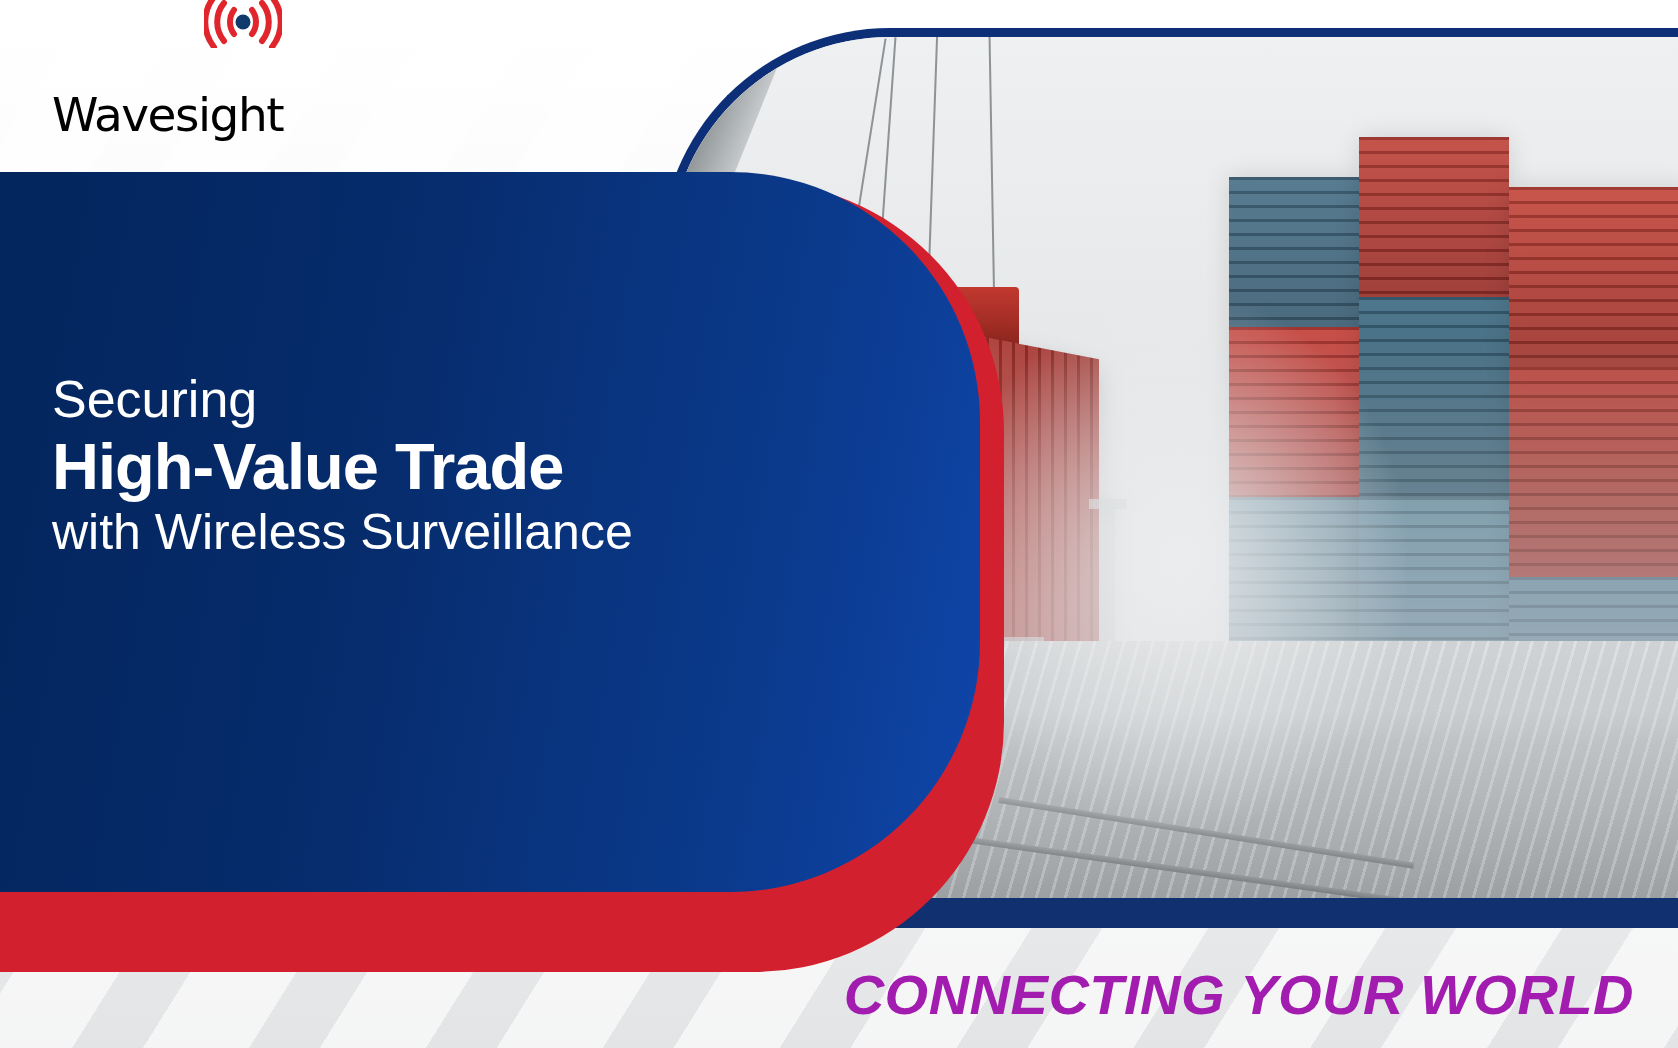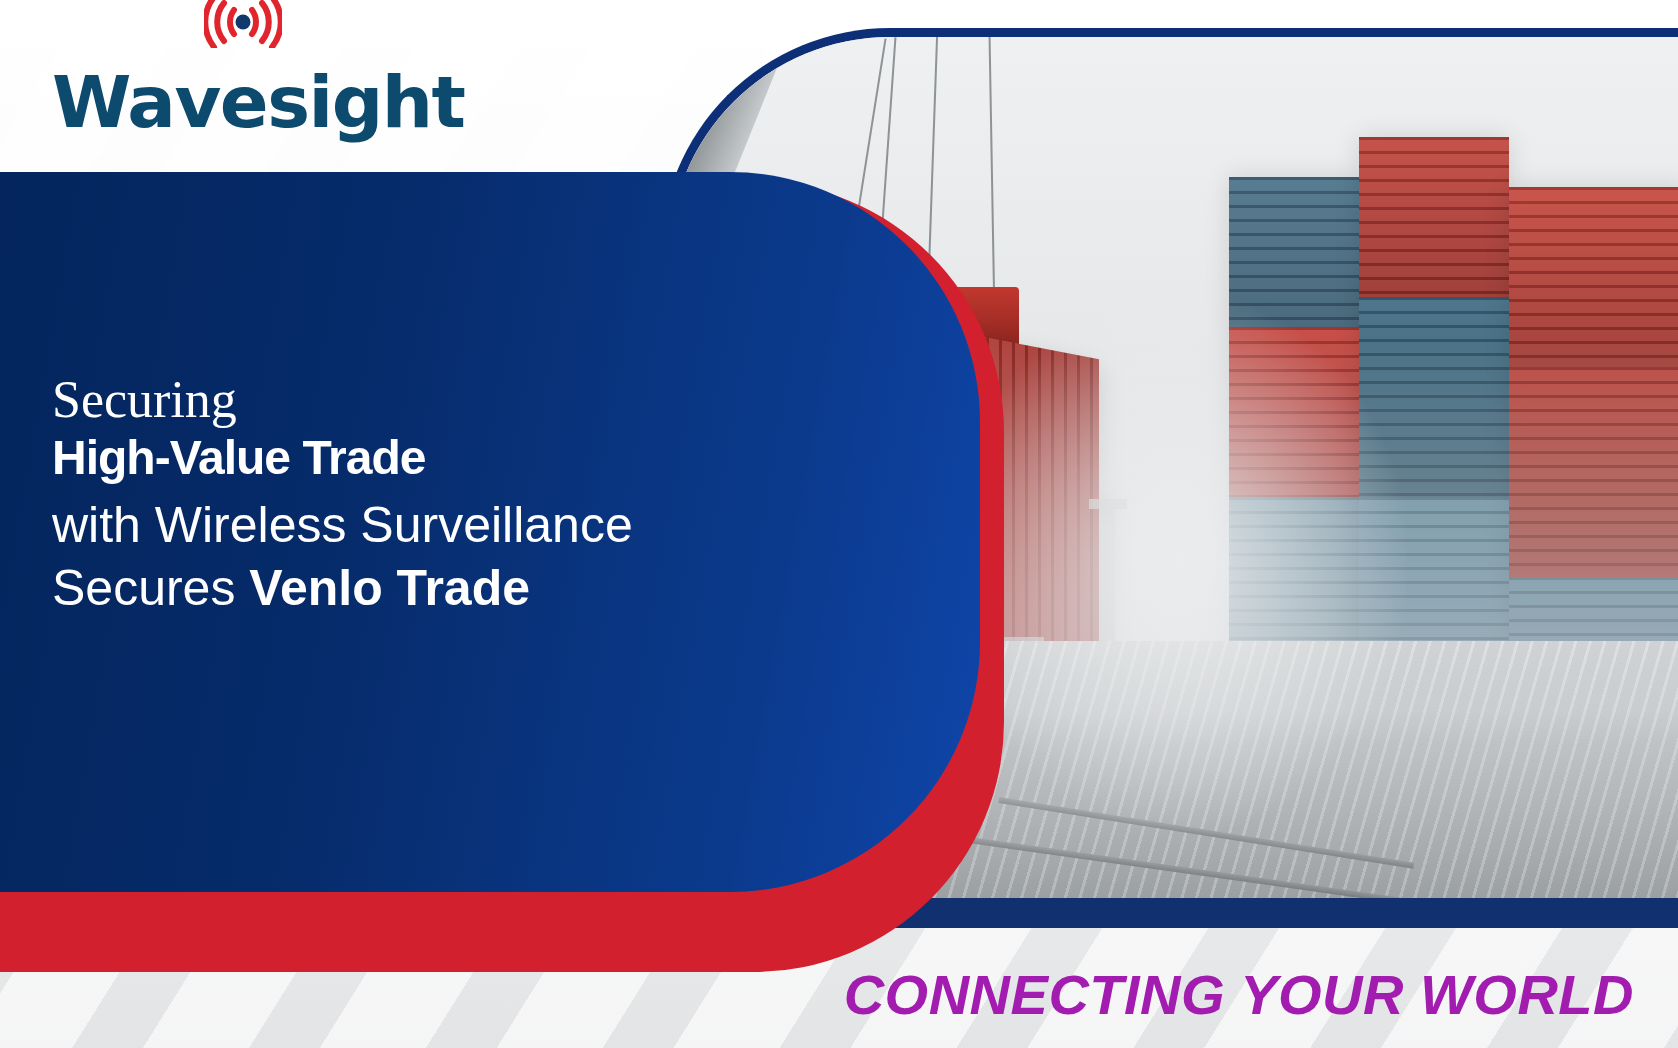--- a/index.html
+++ b/index.html
@@ -184,24 +184,24 @@
     position: absolute;
     left: 52px;
     top: 38px;
     height: 100px;
     display: flex;
     align-items: flex-end;
   }
   .logo-text {
     position: relative;
     font-family: "DejaVu Sans", sans-serif;
-    font-weight: 700;
-    font-size: 72px;
+    font-weight: 400;
+    font-size: 47px;
     letter-spacing: -1.5px;
-    color: #0c4a6e;
+    color: #000000;
     line-height: 1;
   }
   .logo-icon {
     position: absolute;
     left: 152px;
     top: -42px;
     width: 78px;
     height: 52px;
   }
 
@@ -212,28 +212,26 @@
     top: 372px;
     width: 760px;
     color: #ffffff;
   }
   .h-line1 {
     font-size: 52px;
     font-weight: 400;
     letter-spacing: 0px;
     line-height: 1.06;
     margin-bottom: 6px;
-    font-family: Liberation Serif, serif;
   }
   .h-line2 {
-    font-size: 48px;
+    font-size: 65px;
     font-weight: 700;
     letter-spacing: -1px;
     line-height: 1.05;
-    margin-bottom: 10px;
   }
   .h-rest {
     font-size: 50px;
     font-weight: 400;
     line-height: 1.26;
     letter-spacing: 0px;
   }
   .h-rest b { font-weight: 700; }
   .red-word { color: #e02030; font-weight: 400; }
 
@@ -366,21 +364,18 @@
     </svg>
   </div>
 
   <div class="headline">
     <div class="h-line1">Securing</div>
     <div class="h-line2">High-Value Trade</div>
     <div class="h-rest">
       <div>
         <span>with Wireless Surveillance</span>
       </div>
-      <div>
-        <span>Secures </span><b>Venlo Trade</b>
-      </div>
     </div>
   </div>
 
   <div class="tagline">CONNECTING YOUR WORLD</div>
 
 </div>
 
 </body></html>

